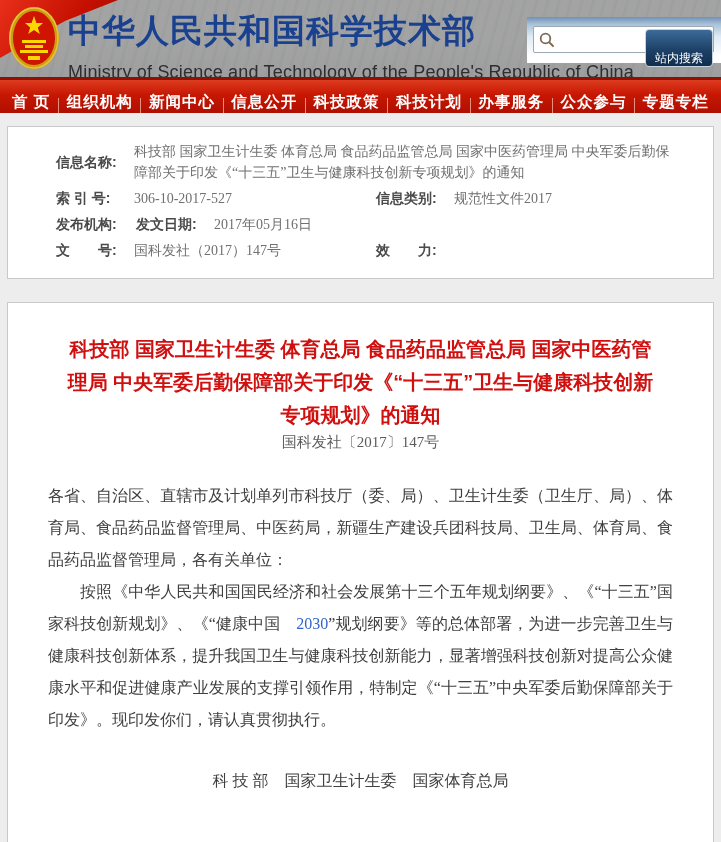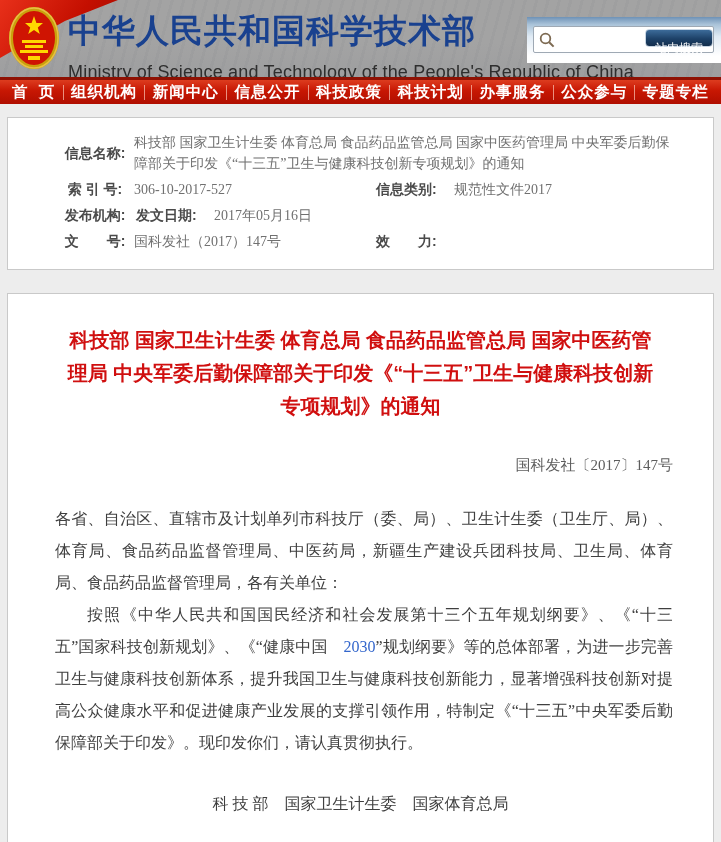--- a/index.html
+++ b/index.html
@@ -20,52 +20,52 @@
   .title-block { position:absolute; left:68px; top:12px; }
   .site-title { font-size:33px; font-weight:bold; color:#19418f; letter-spacing:1px; line-height:38px; }
   .site-subtitle { font-size:18px; color:#2e2e2e; margin-top:12px; letter-spacing:.2px; }
 
   .search-area { position:absolute; right:0; top:17px; width:194px; height:46px;
     background:linear-gradient(180deg,#6e92b6 0%,#a9c2d8 16%,#dfeaf4 42%,#ffffff 85%); }
   .search-input { position:absolute; left:6px; top:9px; width:181px; height:27px;
     background:#fff; border:1px solid #9fa9b4; border-radius:2px;
     padding:0 72px 0 28px; font-size:13px; color:#444; outline:none; }
   .search-icon { position:absolute; left:12px; top:15px; width:16px; height:16px; }
-  .search-btn { position:absolute; right:8px; top:12px; height:18px; padding:8px 9px;
+  .search-btn { position:absolute; right:8px; top:12px; height:30px; padding:18px 9px;
     background:linear-gradient(180deg,#3c6b99 0%,#1d4168 55%,#132e4d 100%);
     border:1px solid #c6d4e2; border-radius:4px; color:#fff; font-size:12px;
     cursor:pointer; line-height:20px;text-align:right; }
 
   
-  .nav { display:flex; align-items:center; justify-content:space-between;
-    height:27px; padding:0 12px; border-top:3px solid #8f1103;
-    background:linear-gradient(180deg,#dd3c1f 0%,#c71703 45%,#b00e00 100%);font-family:Liberation Mono, monospace; }
+  .nav { display:flex; align-items:flex-end; justify-content:space-between;
+    height:36px; padding:0 12px; border-top:3px solid #8f1103;
+    background:linear-gradient(180deg,#dd3c1f 0%,#c71703 45%,#b00e00 100%); }
   .nav-item { color:#fff; font-size:15.5px; font-weight:bold; text-decoration:none;
     letter-spacing:1px; white-space:nowrap; }
   .nav-sep { width:1px; height:15px; background:rgba(255,210,195,.65); }
 
   
   .info-panel { margin:13px 7px 0; background:#fff; border:1px solid #c9c9c9;
     padding:14px 12px 12px 48px; font-size:14px; }
   .irow { display:flex; align-items:center; margin-bottom:5px; line-height:21px; }
-  .ilabel { width:78px; flex-shrink:0; font-weight:bold; color:#4a4a4a;text-align:center; }
+  .ilabel { width:78px; flex-shrink:0; font-weight:bold; color:#4a4a4a; }
   .ival { color:#707070; font-family:"Liberation Serif","DejaVu Serif",serif; }
   .ival-wide { width:548px; }
   .ival-col { width:240px; flex-shrink:0; }
   .ilabel-2 { width:78px; flex-shrink:0; font-weight:bold; color:#4a4a4a; margin-left:2px; }
 
   
   .doc-panel { margin:23px 7px 0; background:#fff; border:1px solid #c9c9c9;
     border-bottom:none; padding:30px 40px 40px; min-height:560px; }
   .doc-title { text-align:center; color:#d00f0f; font-weight:bold; font-size:20px;
     line-height:33px; padding:0 12px; }
-  .doc-number { text-align:right; color:#5c5c5c; font-size:15px; margin-top:33px;
+  .doc-number { text-align:center; color:#5c5c5c; font-size:15px; margin-top:1px;
     font-family:"Liberation Serif","DejaVu Serif",serif; }
   .doc-body { margin-top:28px; font-size:16px; color:#3f3f3f; line-height:32px;
-    text-align:justify; font-family:"Liberation Serif","DejaVu Serif",serif;margin-left:7px; }
+    text-align:justify; font-family:"Liberation Serif","DejaVu Serif",serif; }
   .doc-body p.indent { text-indent:2em; }
   .doc-link { color:#3366cc; text-decoration:none;padding-left:16px; }
   .signatures { margin-top:30px; text-align:center; font-size:16px; color:#3f3f3f;
     line-height:30px; font-family:"Liberation Serif","DejaVu Serif",serif; }
   .signatures div { margin-top:2px; }
 </style>
 </head>
 <body>
 
 <div class="header">

